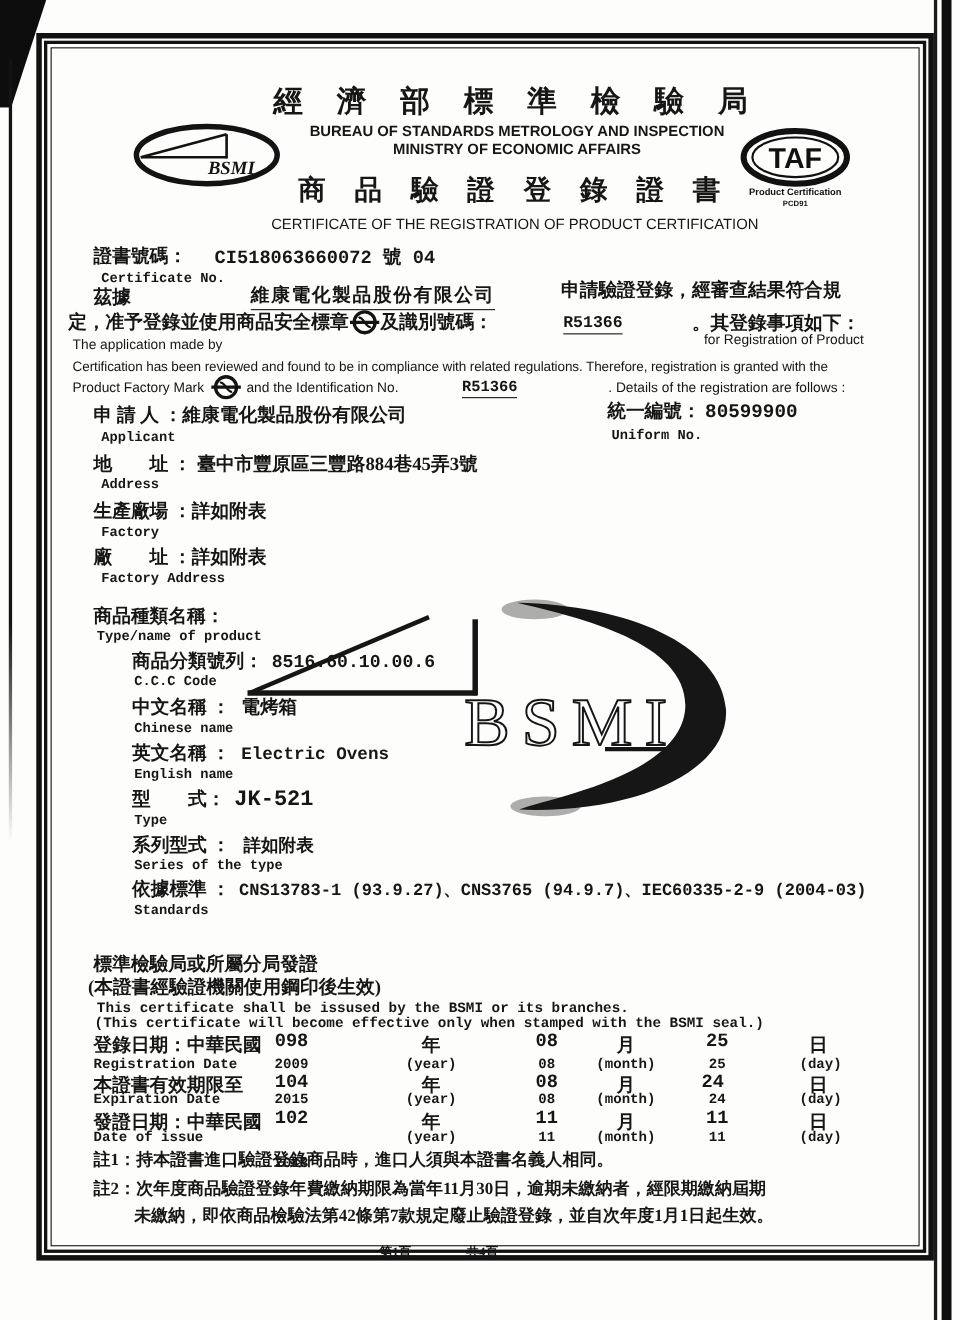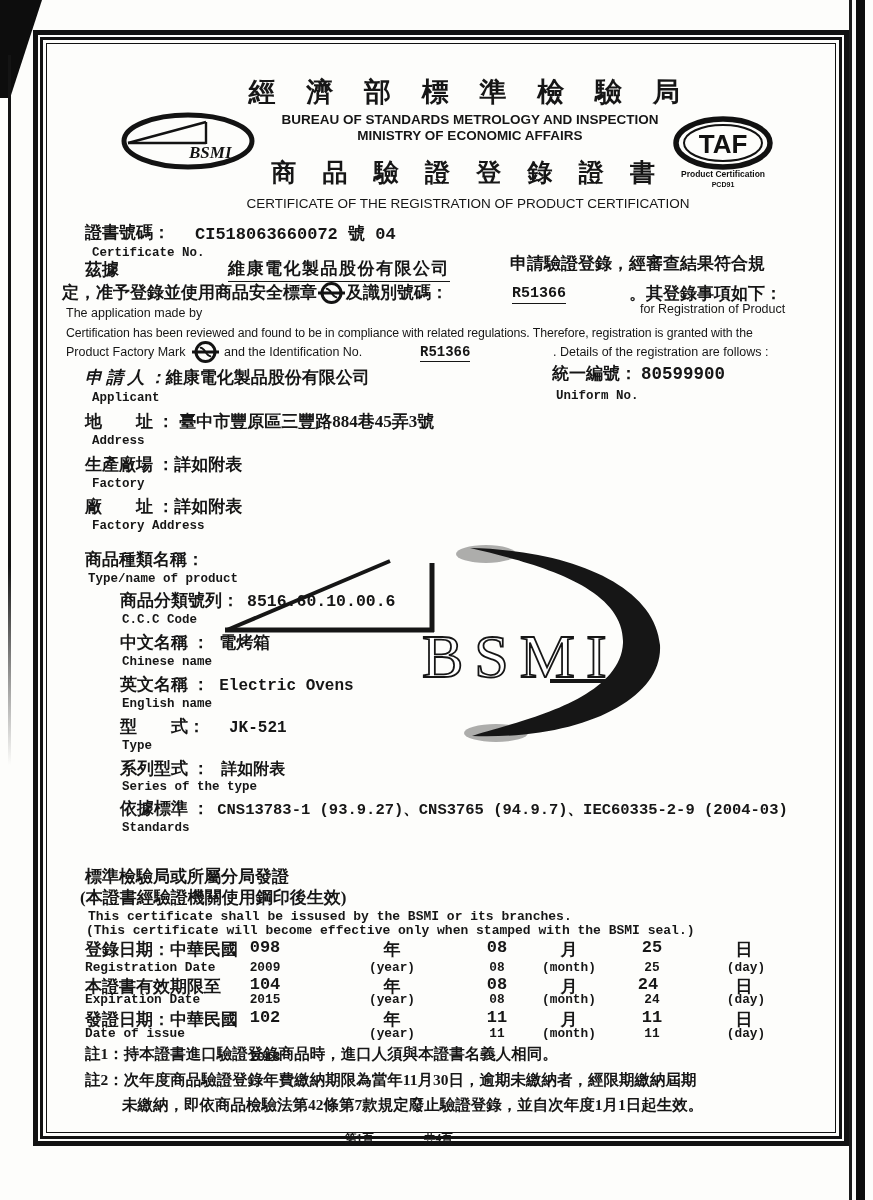--- a/index.html
+++ b/index.html
@@ -95,21 +95,21 @@
   <svg class="abs txt" style="left:192px;top:340px;" width="27" height="24" viewBox="0 0 27 24">
     <circle cx="13.5" cy="12" r="9.5" fill="none" stroke="#131313" stroke-width="3"></circle>
     <line x1="0" y1="12" x2="27" y2="12" stroke="#131313" stroke-width="3"></line>
     <path d="M8,8 C12,6 15,18 19,16" fill="none" stroke="#131313" stroke-width="2"></path>
   </svg>
   <span class="abs sans txt nowrap" style="left:224px;top:345px;font-size:12.5px;">and the Identification No.</span>
   <span class="abs mono ul txt" style="left:420px;top:344px;font-size:14px;">R51366</span>
   <span class="abs sans txt nowrap" style="left:553px;top:345px;font-size:12.5px;">. Details of the registration are follows :</span>
 
   <div class="abs row txt" style="left:85px;top:366px;">
-    <span class="zh nowrap" style="font-size:17px;font-style:italic;">申 請 人 ：</span>
+    <span class="zh nowrap" style="font-size:17px;">申 請 人 ：</span>
     <span class="zh nowrap" style="font-size:17px;">維康電化製品股份有限公司</span>
   </div>
   <span class="abs mono txt" style="left:92px;top:391px;font-size:12.5px;">Applicant</span>
 
   <div class="abs row txt" style="left:552px;top:362px;">
     <span class="zh nowrap" style="font-size:17px;">統一編號：</span>
     <span class="mono nowrap" style="font-size:17.5px;margin-left:4px;">80599900</span>
   </div>
   <span class="abs mono txt" style="left:556px;top:389px;font-size:12.5px;">Uniform No.</span>
 
@@ -147,21 +147,21 @@
   <span class="abs mono txt" style="left:122px;top:655px;font-size:12.5px;">Chinese name</span>
 
   <div class="abs row txt" style="left:120px;top:673px;">
     <span class="zh nowrap" style="font-size:17px;">英文名稱 ：</span>
     <span class="mono nowrap" style="font-size:16px;margin-left:10px;">Electric Ovens</span>
   </div>
   <span class="abs mono txt" style="left:122px;top:697px;font-size:12.5px;">English name</span>
 
   <div class="abs row txt" style="left:120px;top:715px;">
     <span class="zh nowrap" style="font-size:17px;">型　　式：</span>
-    <span class="mono nowrap" style="font-size:16px;margin-left:24px;">JK-521</span>
+    <span class="mono nowrap" style="font-size:20px;margin-left:8px;">JK-521</span>
   </div>
   <span class="abs mono txt" style="left:122px;top:739px;font-size:12.5px;">Type</span>
 
   <div class="abs row txt" style="left:120px;top:757px;">
     <span class="zh nowrap" style="font-size:17px;">系列型式 ：</span>
     <span class="zh nowrap" style="font-size:16px;margin-left:12px;">詳如附表</span>
   </div>
   <span class="abs mono txt" style="left:122px;top:780px;font-size:12.5px;">Series of the type</span>
 
   <div class="abs row txt" style="left:120px;top:797px;">

